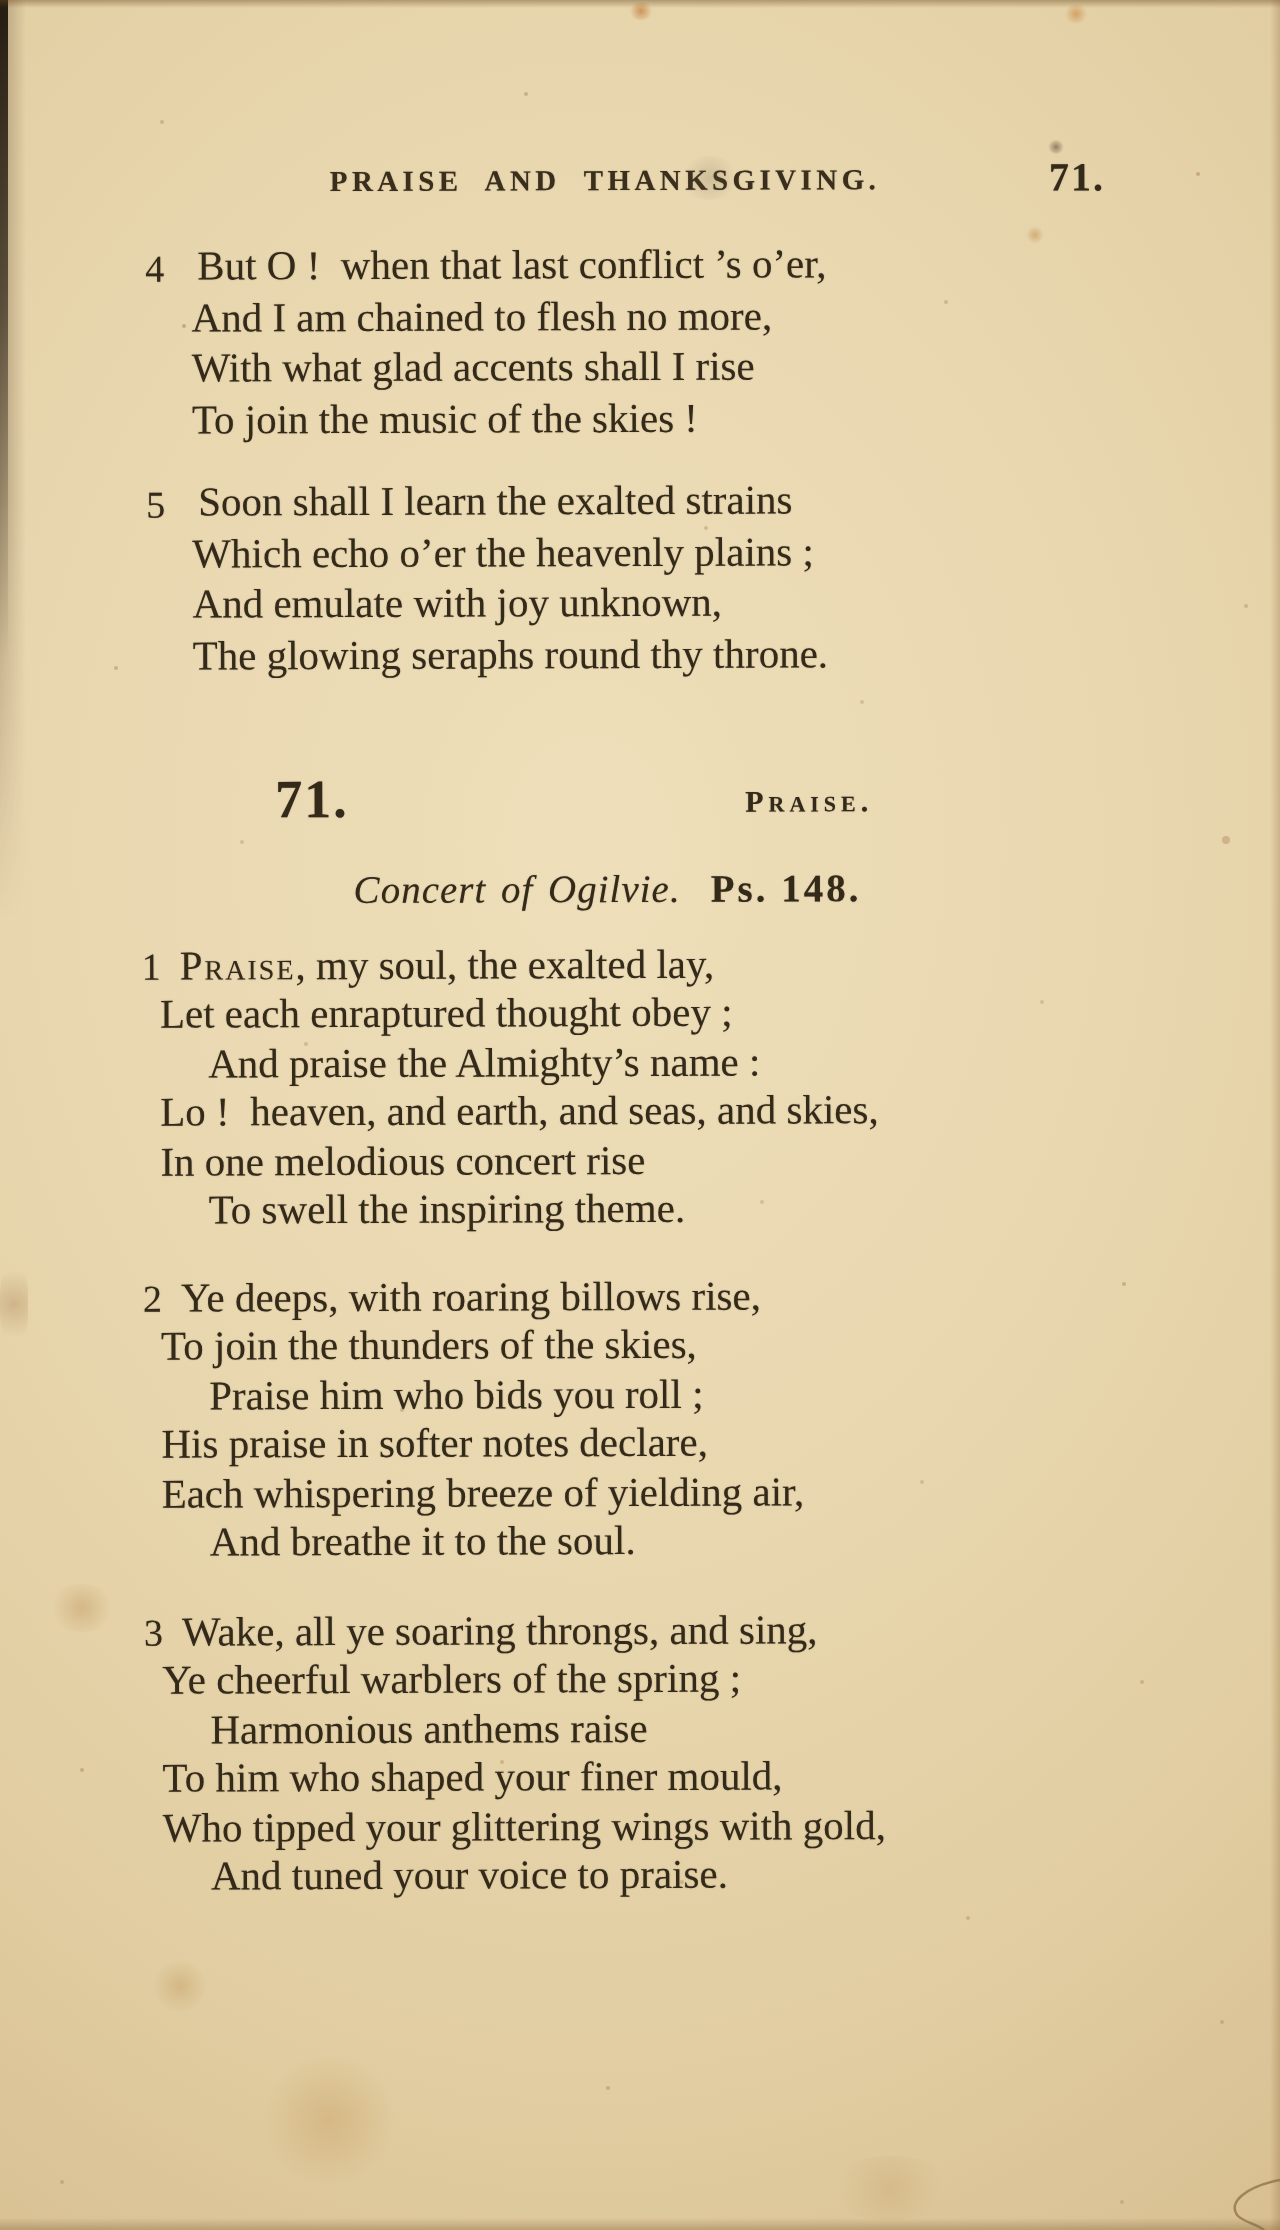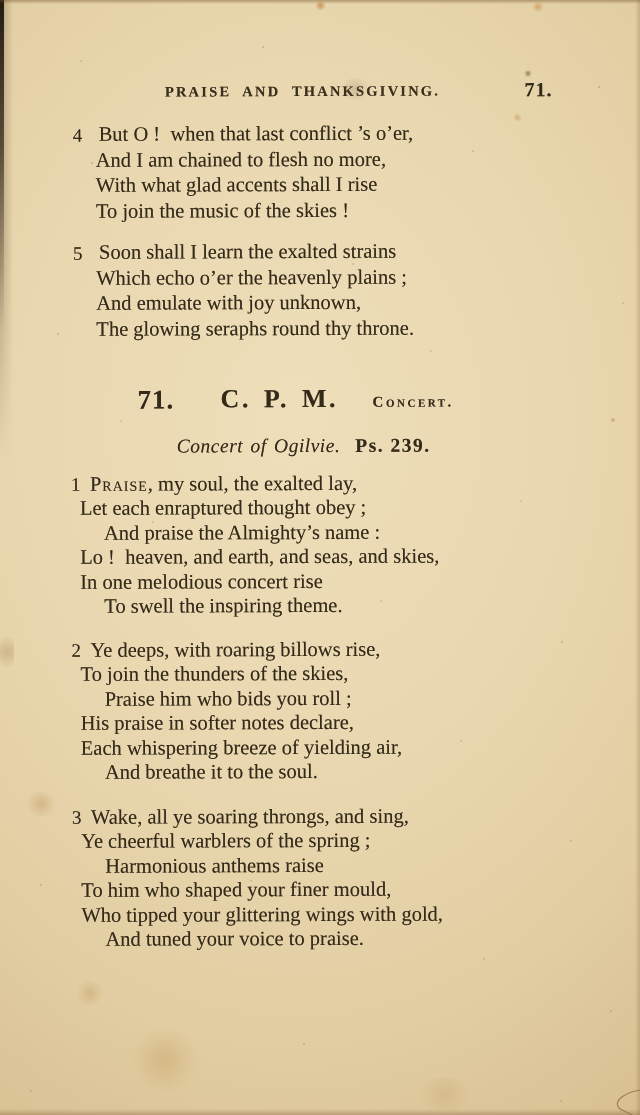--- a/index.html
+++ b/index.html
@@ -106,26 +106,25 @@
           <span class="vnum">5</span>
           <div class="line first">Soon shall I learn the exalted strains</div>
           <div class="line">Which echo o’er the heavenly plains ;</div>
           <div class="line">And emulate with joy unknown,</div>
           <div class="line">The glowing seraphs round thy throne.</div>
         </div>
       </section>
 
     <div class="hymn-head">
       <span class="hymn-no">71.</span>
-      <span class="hymn-meter">C. P. M.</span>
-      <span class="hymn-tune">Concert.</span>
+      <span class="hymn-tune">Praise.</span>
     </div>
 
     <div class="hymn-sub">
-      <span class="sub-it">Concert of Ogilvie.</span><span class="sub-ref">Ps. 239.</span>
+      <span class="sub-it">Concert of Ogilvie.</span><span class="sub-ref">Ps. 148.</span>
     </div>
 
     <section id="hymn-verses">
         <div class="verse hymn hv0">
           <span class="vnum">1</span>
           <div class="line first"><span class="lead-caps">Praise</span>, my soul, the exalted lay,</div>
           <div class="line">Let each enraptured thought obey ;</div>
           <div class="line ind">And praise the Almighty’s name :</div>
           <div class="line">Lo !  heaven, and earth, and seas, and skies,</div>
           <div class="line">In one melodious concert rise</div>

